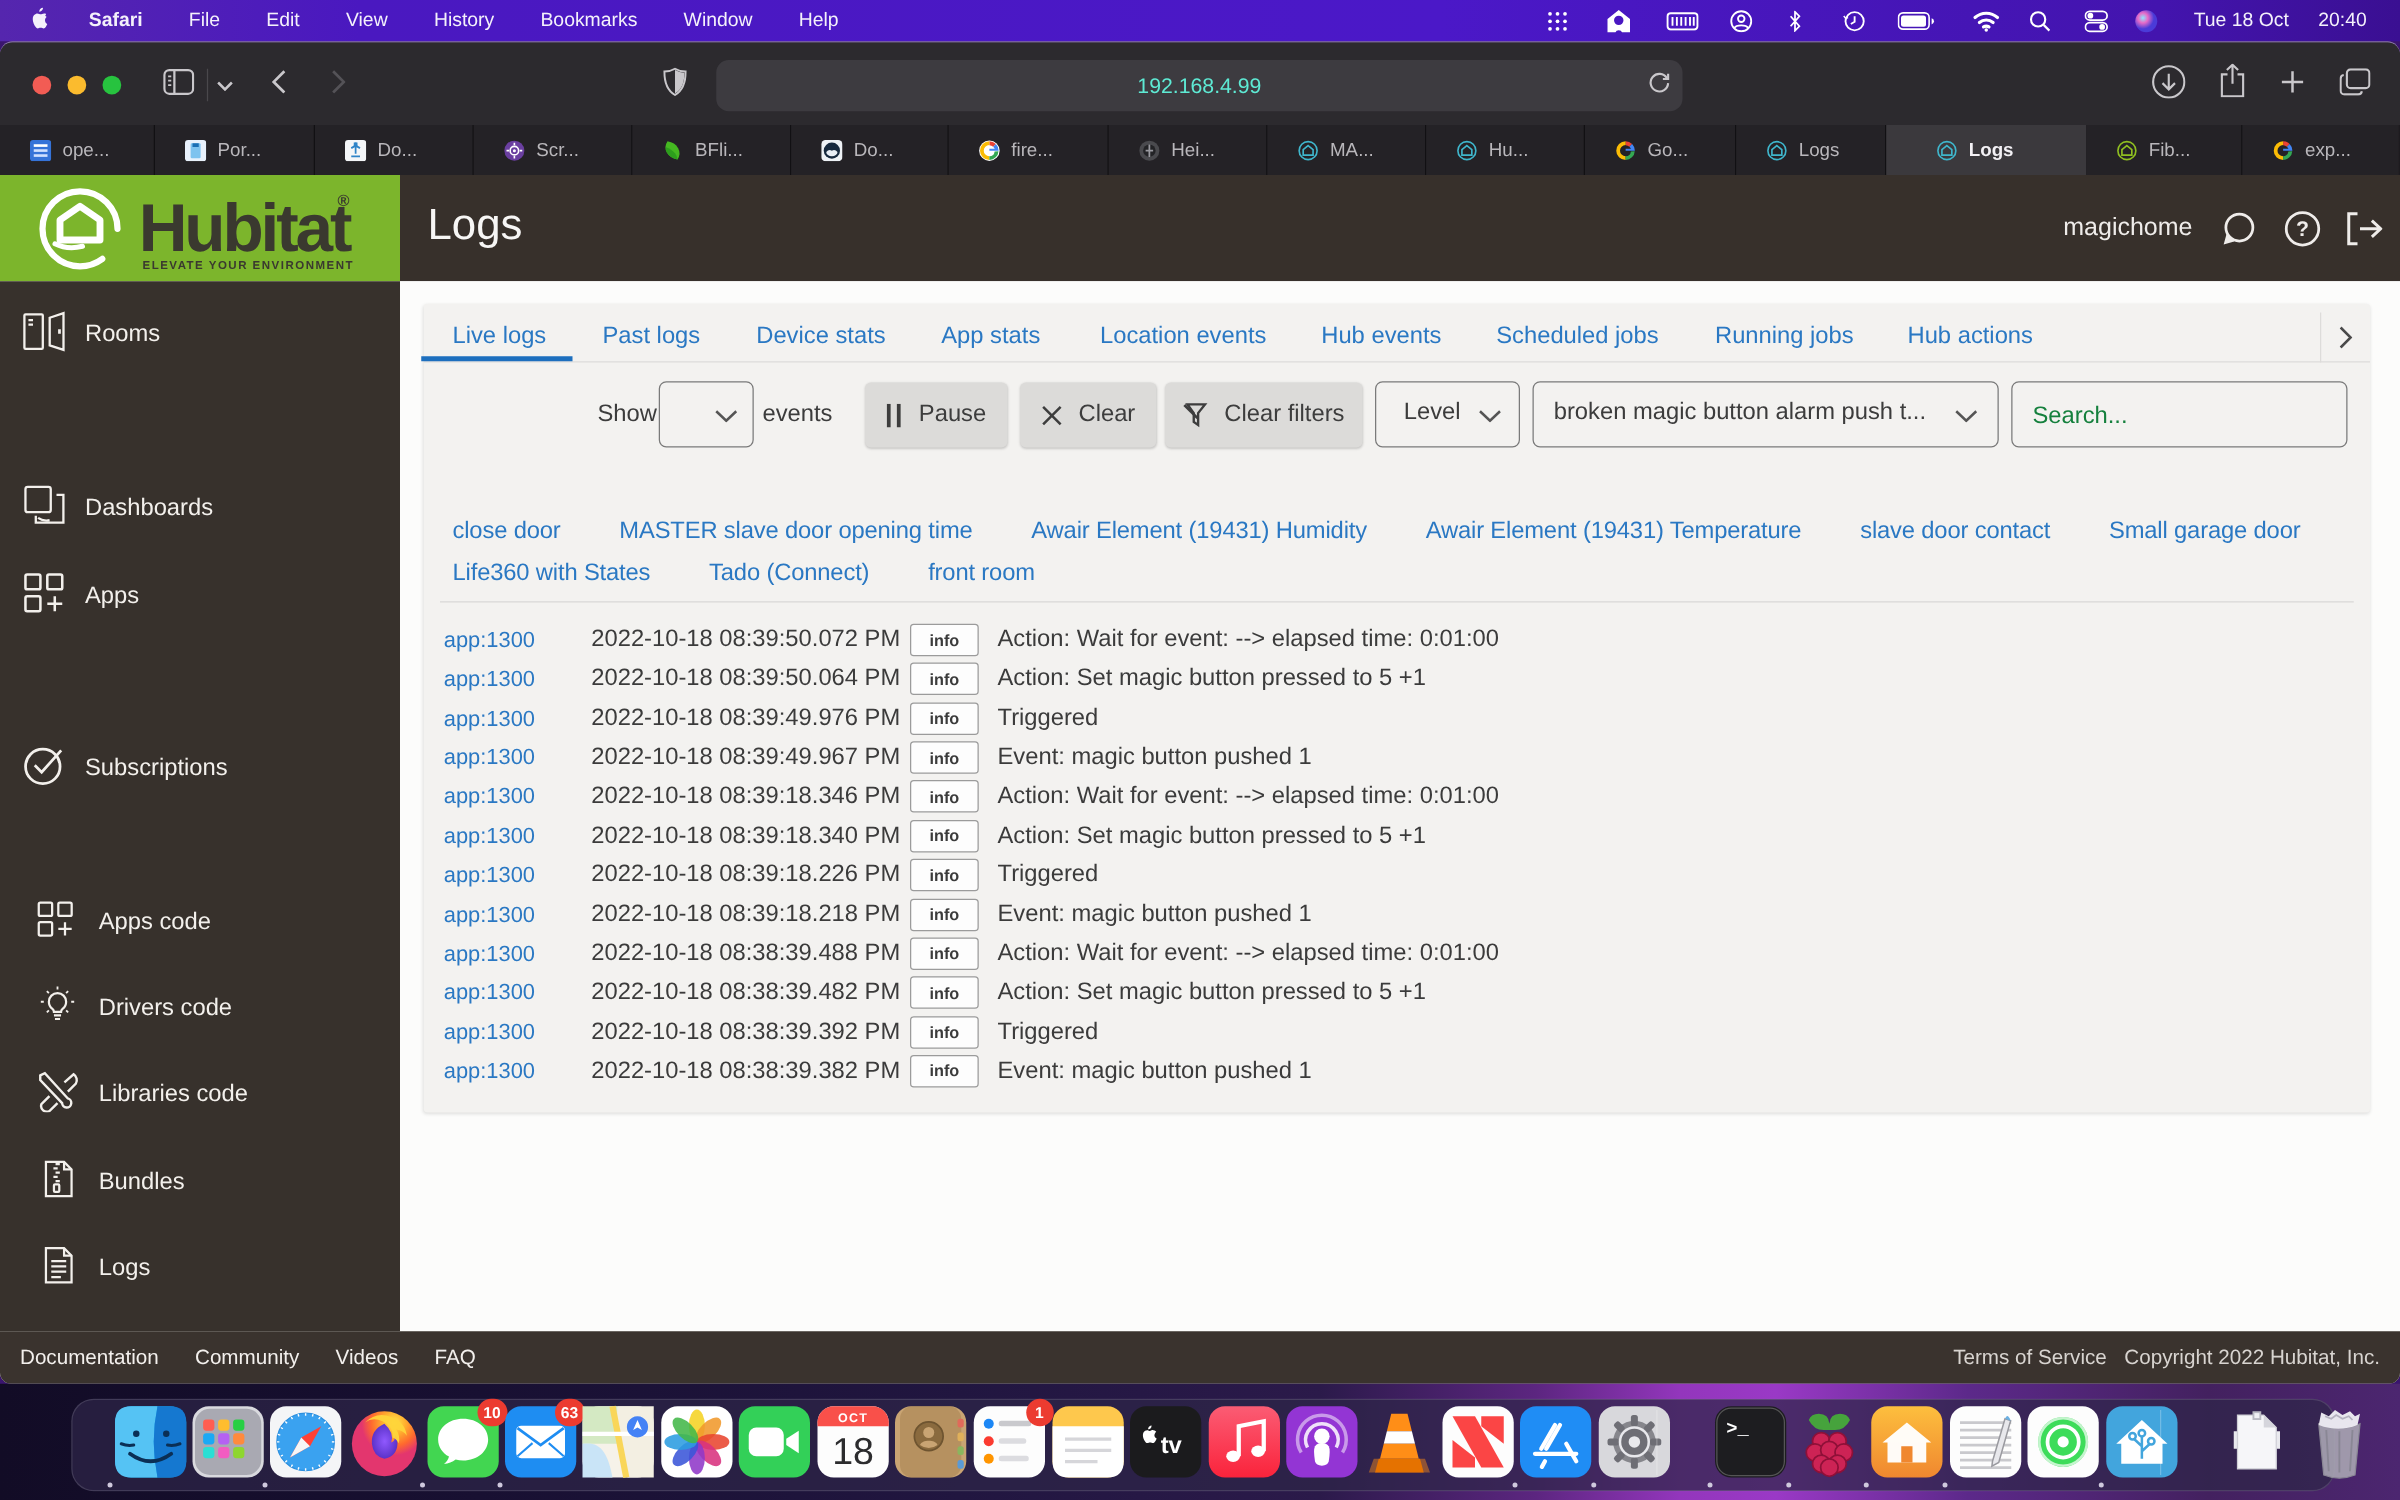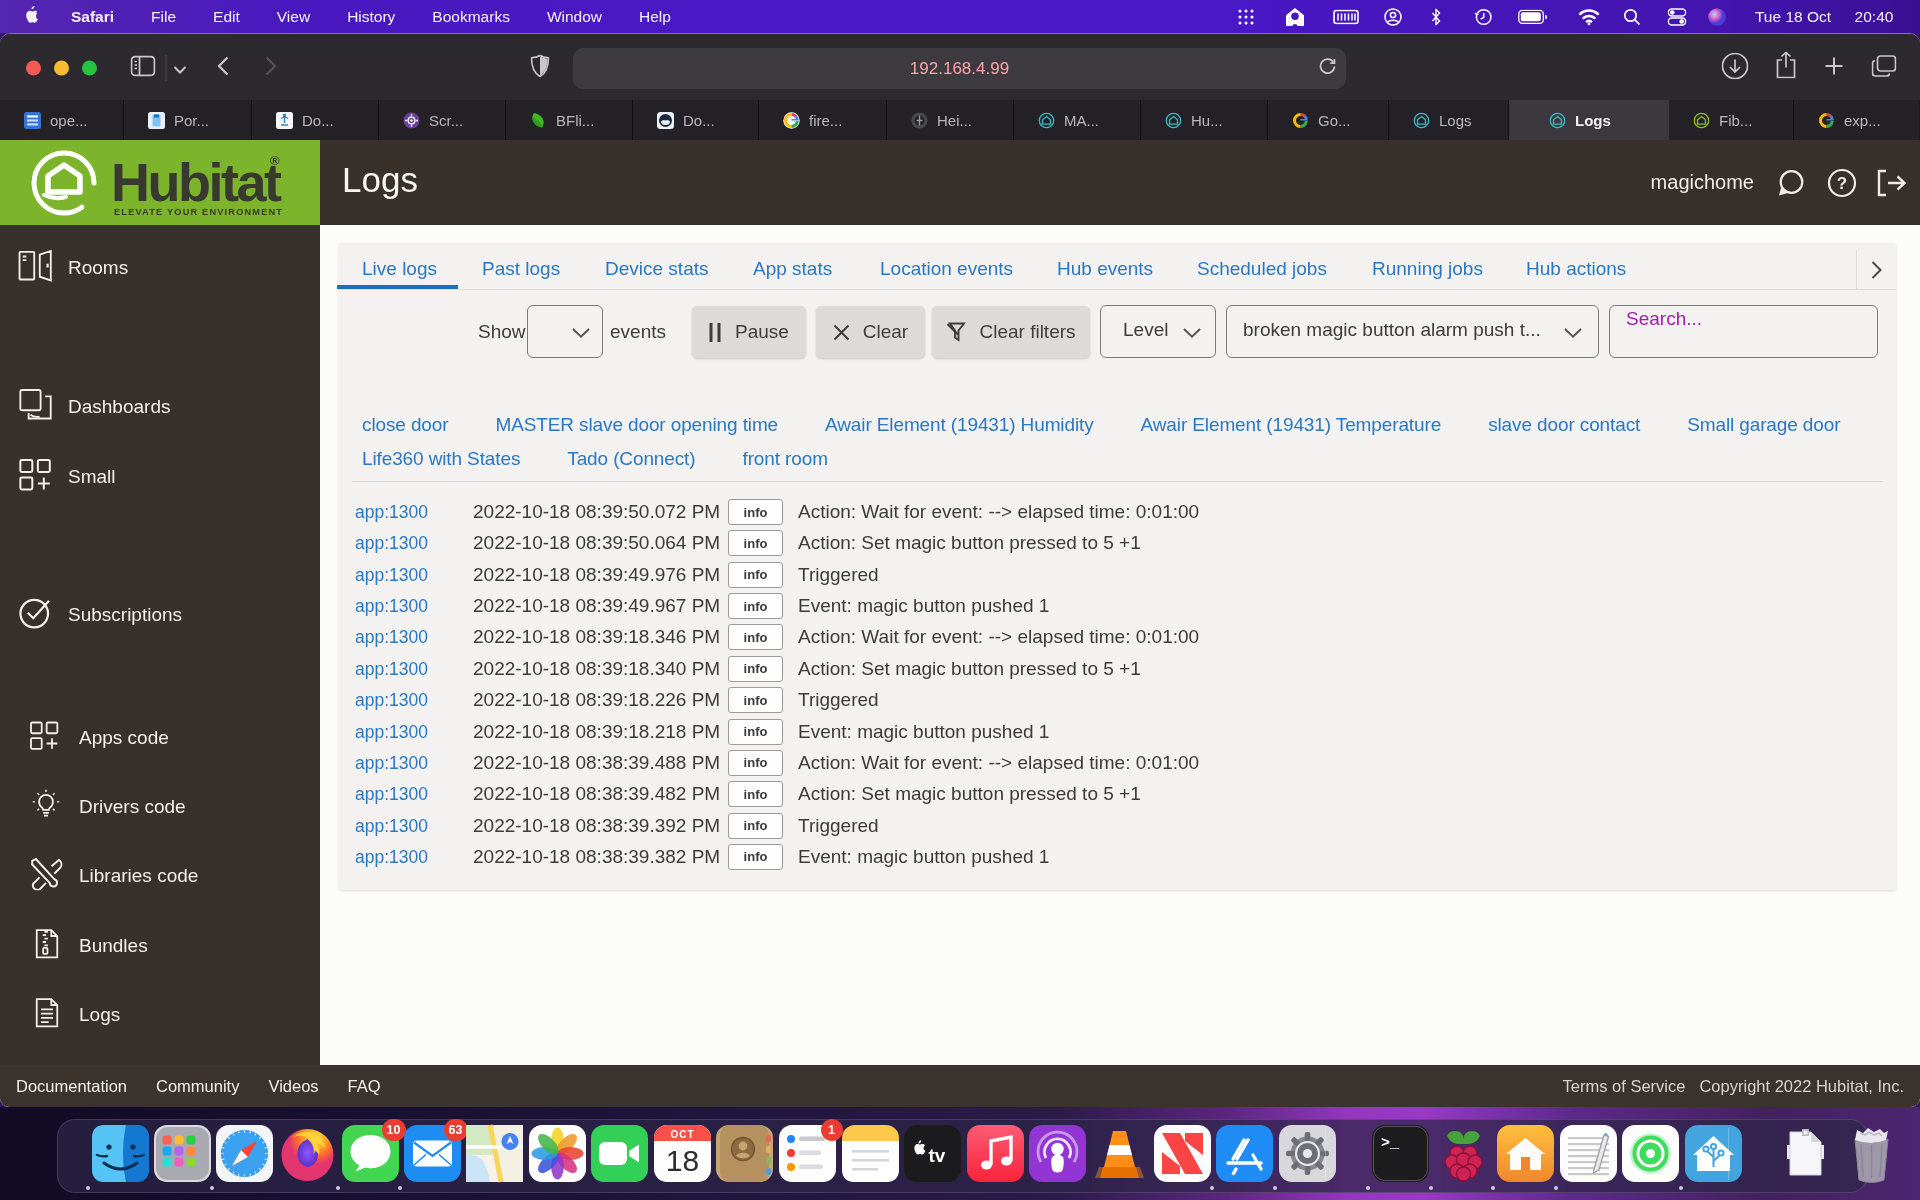--- a/index.html
+++ b/index.html
@@ -18,21 +18,21 @@
 .mb-right { width:1920px; }
 
 
 .window { position:absolute; top:34px; left:0; width:1920px; height:1073px;
   background:#2c2a2e; border-radius:10px 10px 9px 9px; overflow:hidden; box-shadow:0 -1px 0 rgba(200,195,210,0.55); }
 .toolbar { position:absolute; top:0; left:0; width:1920px; height:66px; background:#2c2a2e; }
 .tl { position:absolute; top:34px; width:15px; height:15px; border-radius:50%; transform:translateY(-50%); }
 .tl.r { left:26px; background:#f25c54; } .tl.y { left:54px; background:#fbbb2e; } .tl.g { left:82px; background:#27c33f; }
 .tb-ico { position:absolute; top:68px; transform:translate(-50%,-50%); color:#c9c7cb; }
 .urlbar { position:absolute; left:573px; top:14px; width:773px; height:41px; background:#3d3b40;
-  border-radius:10px; color:#fca5a5; font-size:17px; display:flex; align-items:center; justify-content:center; }
+  border-radius:10px; color:#5eead4; font-size:17px; display:flex; align-items:center; justify-content:center; }
 .reload { position:absolute; right:10px; top:50%; transform:translateY(-50%); color:#c9c7cb; }
 
 
 .tabbar { position:absolute; top:66px; left:0; width:1920px; height:40px; background:#1d1b1f; display:flex; }
 .stab { height:40px; display:flex; align-items:center; padding-left:24px; background:#242226;
   border-right:1px solid #111013; color:#b9b7bb; font-size:15px; white-space:nowrap; overflow:hidden; }
 .stab .fav { width:17px; height:17px; margin-right:9px; flex:none; }
 .stab.active { background:#3b393d; color:#f3f1f5; font-weight:bold; border-right:none; }
 
 
@@ -383,21 +383,21 @@
             </svg></span>
           <span class="nlabel">Dashboards</span>
         </div>
       <div class="nav-item" style="top:217px">
           <span class="nicon"><svg width="40" height="38" viewBox="0 0 40 38" fill="none" stroke="#f3f0ec" stroke-width="2.2">
               <rect x="3" y="3" width="13" height="13" rx="1.5"></rect>
               <rect x="22" y="3" width="13" height="13" rx="1.5"></rect>
               <rect x="3" y="22" width="13" height="13" rx="1.5"></rect>
               <path d="M28.5 22 v13 M22 28.5 h13"></path>
             </svg></span>
-          <span class="nlabel">Small</span>
+          <span class="nlabel">Apps</span>
         </div>
       <div class="nav-item" style="top:355px">
           <span class="nicon"><svg width="42" height="38" viewBox="0 0 42 38" fill="none" stroke="#f3f0ec" stroke-width="2.4">
               <circle cx="18" cy="20" r="15"></circle>
               <path d="M11 19 l6 6 L34 6"></path>
             </svg></span>
           <span class="nlabel">Subscriptions</span>
         </div>
       <div class="nav-item nav-sub" style="top:478px">
           <span class="nicon"><svg width="36" height="34" viewBox="0 0 40 38" fill="none" stroke="#f3f0ec" stroke-width="2.2">
@@ -485,21 +485,21 @@
                 <path d="M1 1 L9 8.6 L17 1"></path>
               </svg>
             </span>
           <span class="selbox" style="left:887px;width:373px">
               <span style="position:absolute;left:16px;top:13px;white-space:nowrap">broken magic button alarm push t...</span>
               <svg style="position:absolute;right:16px;top:22px" width="18" height="10" viewBox="0 0 18 10" fill="none" stroke="#555" stroke-width="2">
                 <path d="M1 1 L9 8.6 L17 1"></path>
               </svg>
             </span>
           <span class="selbox" style="left:1270px;width:269px">
-              <span style="position:absolute;left:16px;top:2px;color:#a21caf">Search...</span>
+              <span style="position:absolute;left:16px;top:16px;color:#15803d">Search...</span>
             </span>
         </div>
         <div class="chiprow" style="top:171px">
             <span class="chip">close door</span>
             <span class="chip">MASTER slave door opening time</span>
             <span class="chip">Awair Element (19431) Humidity</span>
             <span class="chip">Awair Element (19431) Temperature</span>
             <span class="chip">slave door contact</span>
             <span class="chip">Small garage door</span>
           </div>

